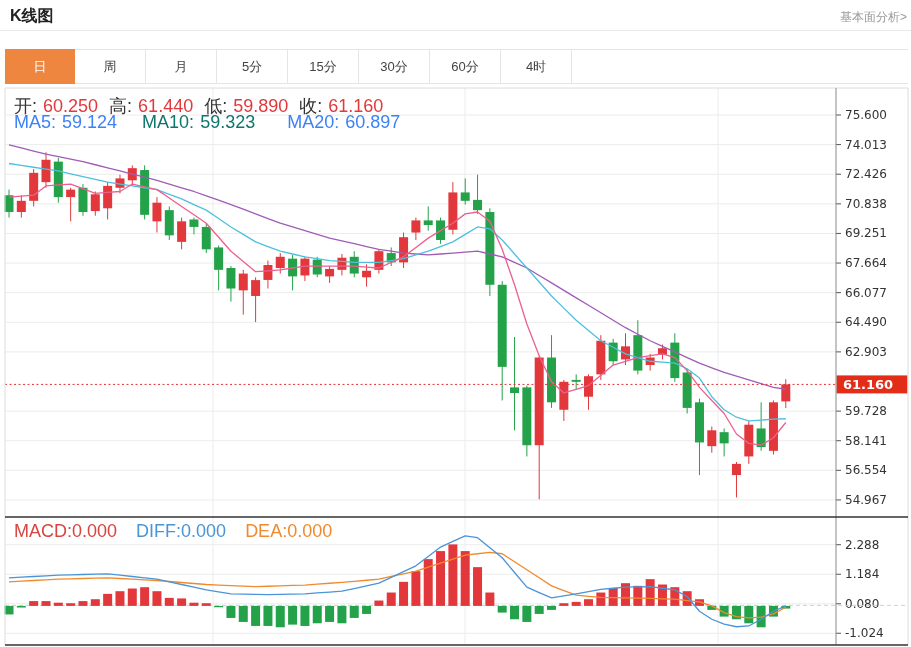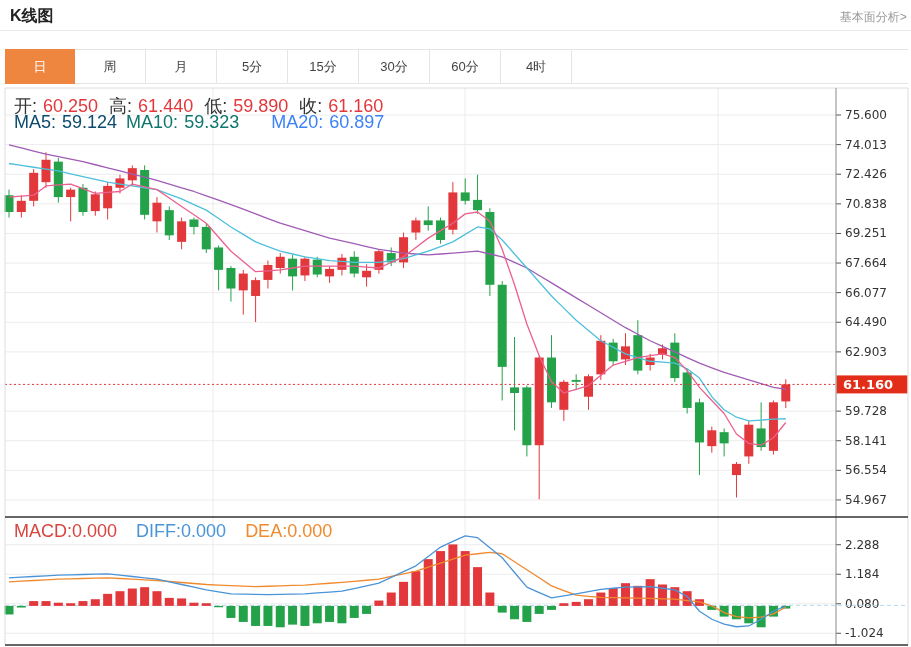--- a/index.html
+++ b/index.html
@@ -1,30 +1,30 @@
 <!DOCTYPE html>
 <html><head>
 <meta charset="utf-8">
 <style>
   html,body{margin:0;padding:0;background:#fff;width:911px;height:647px;overflow:hidden;
     font-family:"Liberation Sans","DejaVu Sans",sans-serif;}
   #page{position:relative;width:911px;height:570px;}
   .page-title{position:absolute;left:10px;top:6px;font-size:16px;font-weight:bold;color:#222;}
-  .header-link{position:absolute;right:4px;top:9px;font-size:12px;color:#999;cursor:pointer;text-decoration:none;font-family:Liberation Mono, monospace;}
+  .header-link{position:absolute;right:4px;top:9px;font-size:12px;color:#999;cursor:pointer;text-decoration:none;}
   .header-divider{position:absolute;left:0;top:30px;width:911px;height:0;border-top:1px solid #e9e9e9;}
   .tabbar{position:absolute;left:5px;top:49px;width:903px;height:35px;border-bottom:1px solid #e5e5e5;
     border-top:1px solid #e5e5e5;box-sizing:border-box;background:#fff;display:flex;}
   .tab{width:70px;height:33px;line-height:33px;text-align:center;font-size:13px;color:#444;
     border-right:1px solid #e5e5e5;background:#fff;cursor:pointer;flex:0 0 auto;}
   .tab.active{background:#ee8640;color:#fff;height:35px;line-height:35px;margin-top:-1px;border-right:none;}
   .readout{position:absolute;font-size:18px;white-space:nowrap;}
   .readout span{margin-right:6px;}
   .lbl{color:#333;}
   .val-red{color:#e2383c;}
-  .ma5{color:#0c4a6e;}
+  .ma5{color:#3b82f6;}
   .ma10{color:#0f766e;}
   .ma20{color:#3b82f6;}
   .macd-l{color:#d8453f;}
   .diff-l{color:#4a94d8;}
   .dea-l{color:#f08a2e;}
   svg text{font-family:"DejaVu Sans","Liberation Sans",sans-serif;}
 </style>
 </head>
 <body>
 
@@ -309,21 +309,21 @@
     </svg>
 
   <div class="readout" style="left:14px;top:94px;">
     <span class="lbl">开:</span><span class="val-red">60.250</span>
     <span class="lbl">高:</span><span class="val-red">61.440</span>
     <span class="lbl">低:</span><span class="val-red">59.890</span>
     <span class="lbl">收:</span><span class="val-red">61.160</span>
   </div>
 
   <div class="readout" style="left:14px;top:112px;">
-    <span class="ma5">MA5:</span><span class="ma5" style="margin-right:4px;text-align:right;">59.124</span>
+    <span class="ma5">MA5:</span><span class="ma5" style="margin-right:20px;text-align:right;">59.124</span>
     <span class="ma10">MA10:</span><span class="ma10" style="margin-right:27px;">59.323</span>
     <span class="ma20">MA20:</span><span class="ma20">60.897</span>
   </div>
 
   <div class="readout" style="left:14px;top:521px;">
     <span class="macd-l" style="margin-right:14px;">MACD:0.000</span>
     <span class="diff-l" style="margin-right:14px;">DIFF:0.000</span>
     <span class="dea-l">DEA:0.000</span>
   </div>
 </div>

